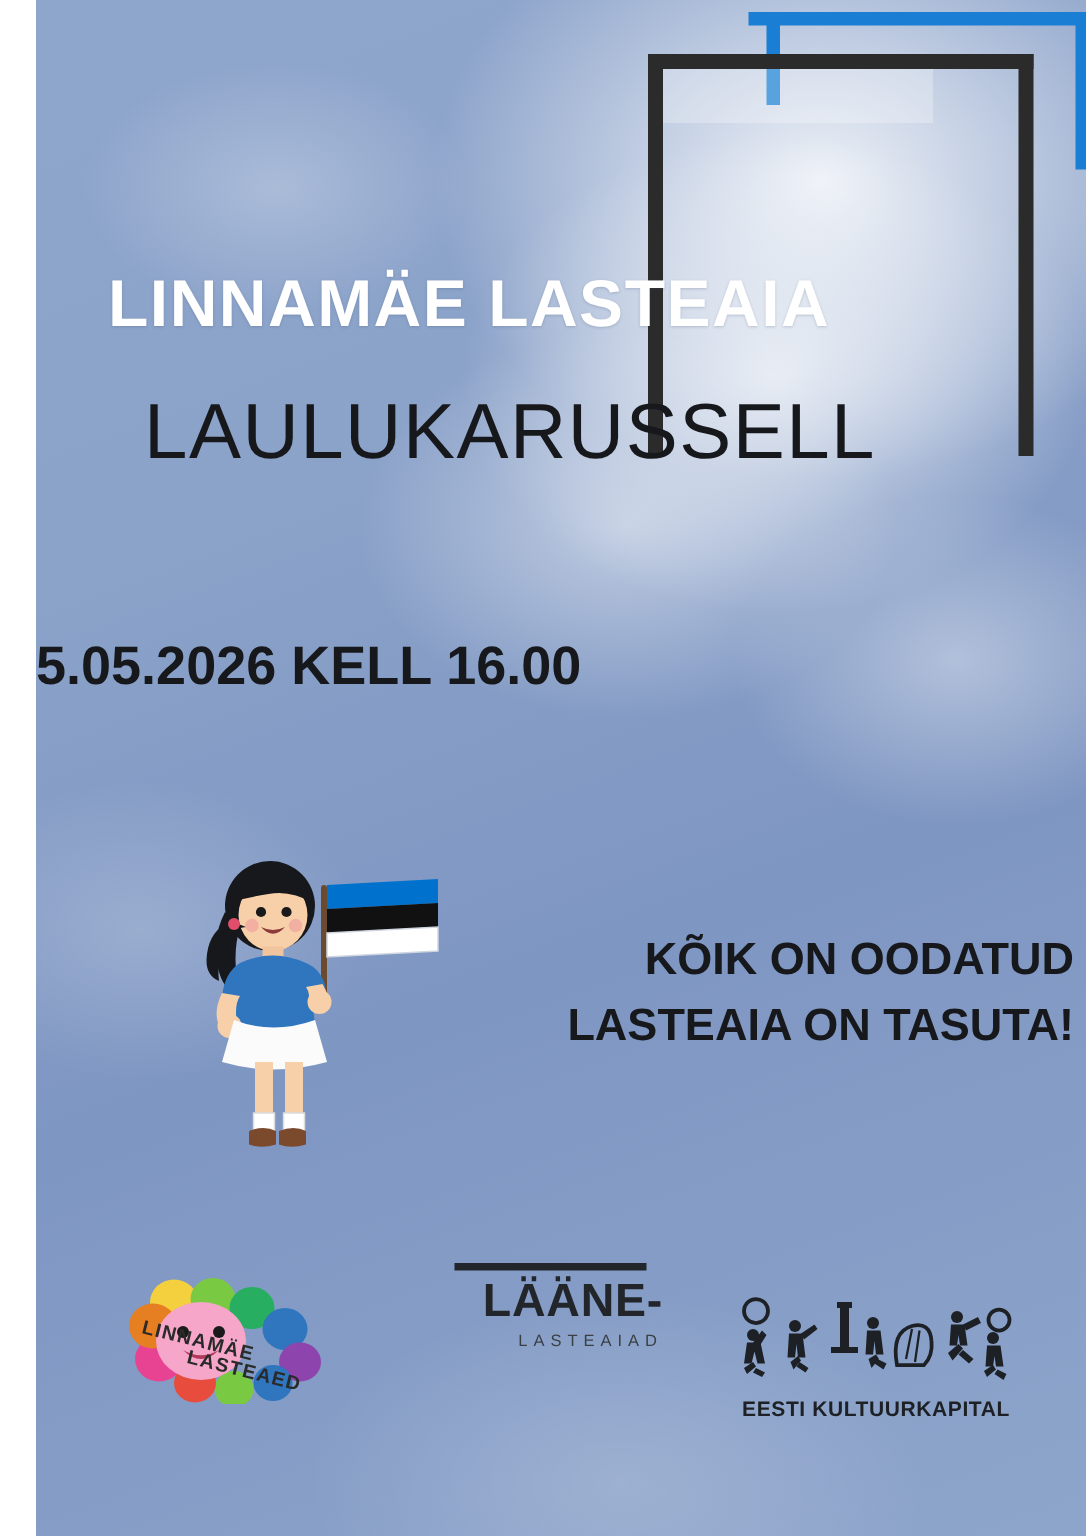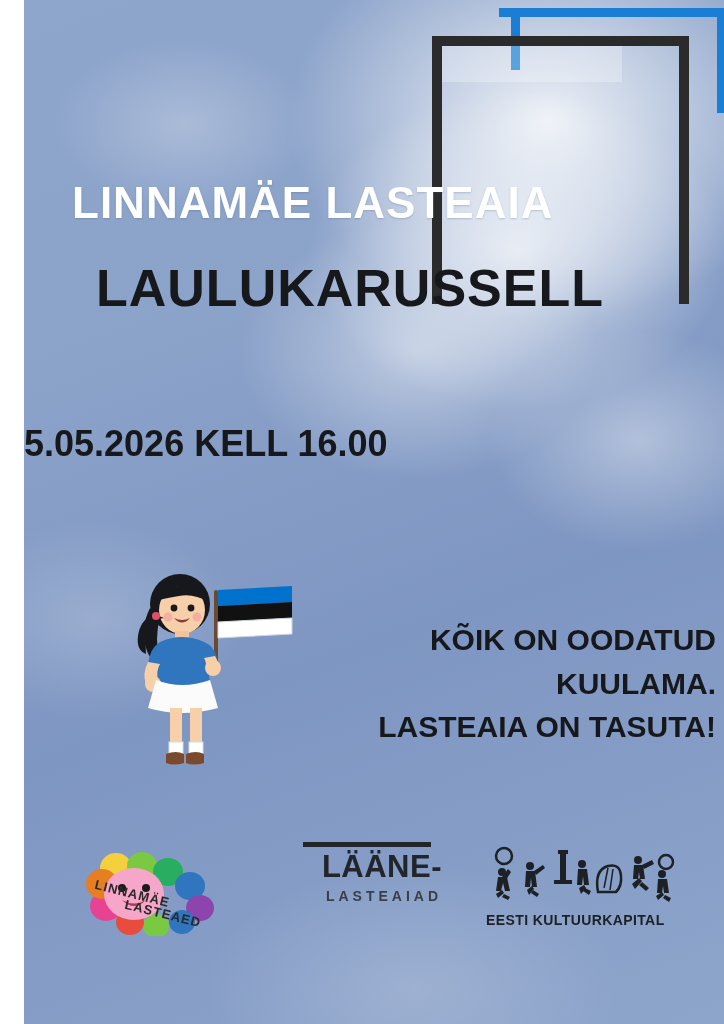--- a/index.html
+++ b/index.html
@@ -102,21 +102,21 @@
     font-weight: bold;
     letter-spacing: 1px;
     color: #ffffff;
     text-shadow: 0 1px 2px rgba(60,80,110,0.25);
   }
   .title-main {
     position: absolute;
     left: 72px;
     top: 258px;
     font-size: 52px;
-    font-weight: bold;
+    font-weight: normal;
     letter-spacing: 1px;
     color: #16181c;
   }
 
   .datetime {
     position: absolute;
     left: 0;
     top: 420px;
     width: 724px;
     font-size: 36px;
@@ -200,32 +200,32 @@
   }
   .logo-laane .l1,
   .logo-laane .l2 {
     font-size: 31px;
     font-weight: bold;
     color: #22262b;
     line-height: 1.02;
     letter-spacing: 0.5px;
   }
   .logo-laane .sub {
-    font-size: 14px;
+    font-size: 11px;
     letter-spacing: 4px;
     color: #3a3f45;
     margin-top: 5px;
-    font-weight: bold;
   }
 
   .logo-kulka {
     position: absolute;
     left: 462px;
-    top: 2px;
+    top: 20px;
     width: 196px;
+    text-align: center;
   }
   .logo-kulka .figs {
     height: 62px;
   }
   .logo-kulka .name {
     font-size: 14px;
     font-weight: bold;
     color: #1d2024;
     letter-spacing: 0.4px;
     margin-top: 2px;
@@ -307,21 +307,20 @@
 
       <rect x="49" y="186" width="14" height="12" fill="#ffffff" stroke="#dcdcdc" stroke-width="1"></rect>
       <rect x="69" y="186" width="14" height="12" fill="#ffffff" stroke="#dcdcdc" stroke-width="1"></rect>
 
       <path d="M46 198 q10 -4 18 0 l0 9 q-10 3 -18 0 Z" fill="#7b4a2c"></path>
       <path d="M66 198 q10 -4 18 0 l0 9 q-10 3 -18 0 Z" fill="#7b4a2c"></path>
     </svg>
 
     <div class="invite">
       <div>KÕIK ON OODATUD</div>
-      <div>KUULAMA.</div>
       <div>LASTEAIA ON TASUTA!</div>
     </div>
 
     <div class="logos">
 
       <div class="logo-balloons">
         <svg viewBox="0 0 170 86" width="170" height="86">
           <ellipse cx="44" cy="18" rx="16" ry="15" fill="#f4d03f"></ellipse>
           <ellipse cx="70" cy="16" rx="15" ry="14" fill="#7ac943"></ellipse>
           <ellipse cx="96" cy="22" rx="15" ry="14" fill="#27ae60"></ellipse>

